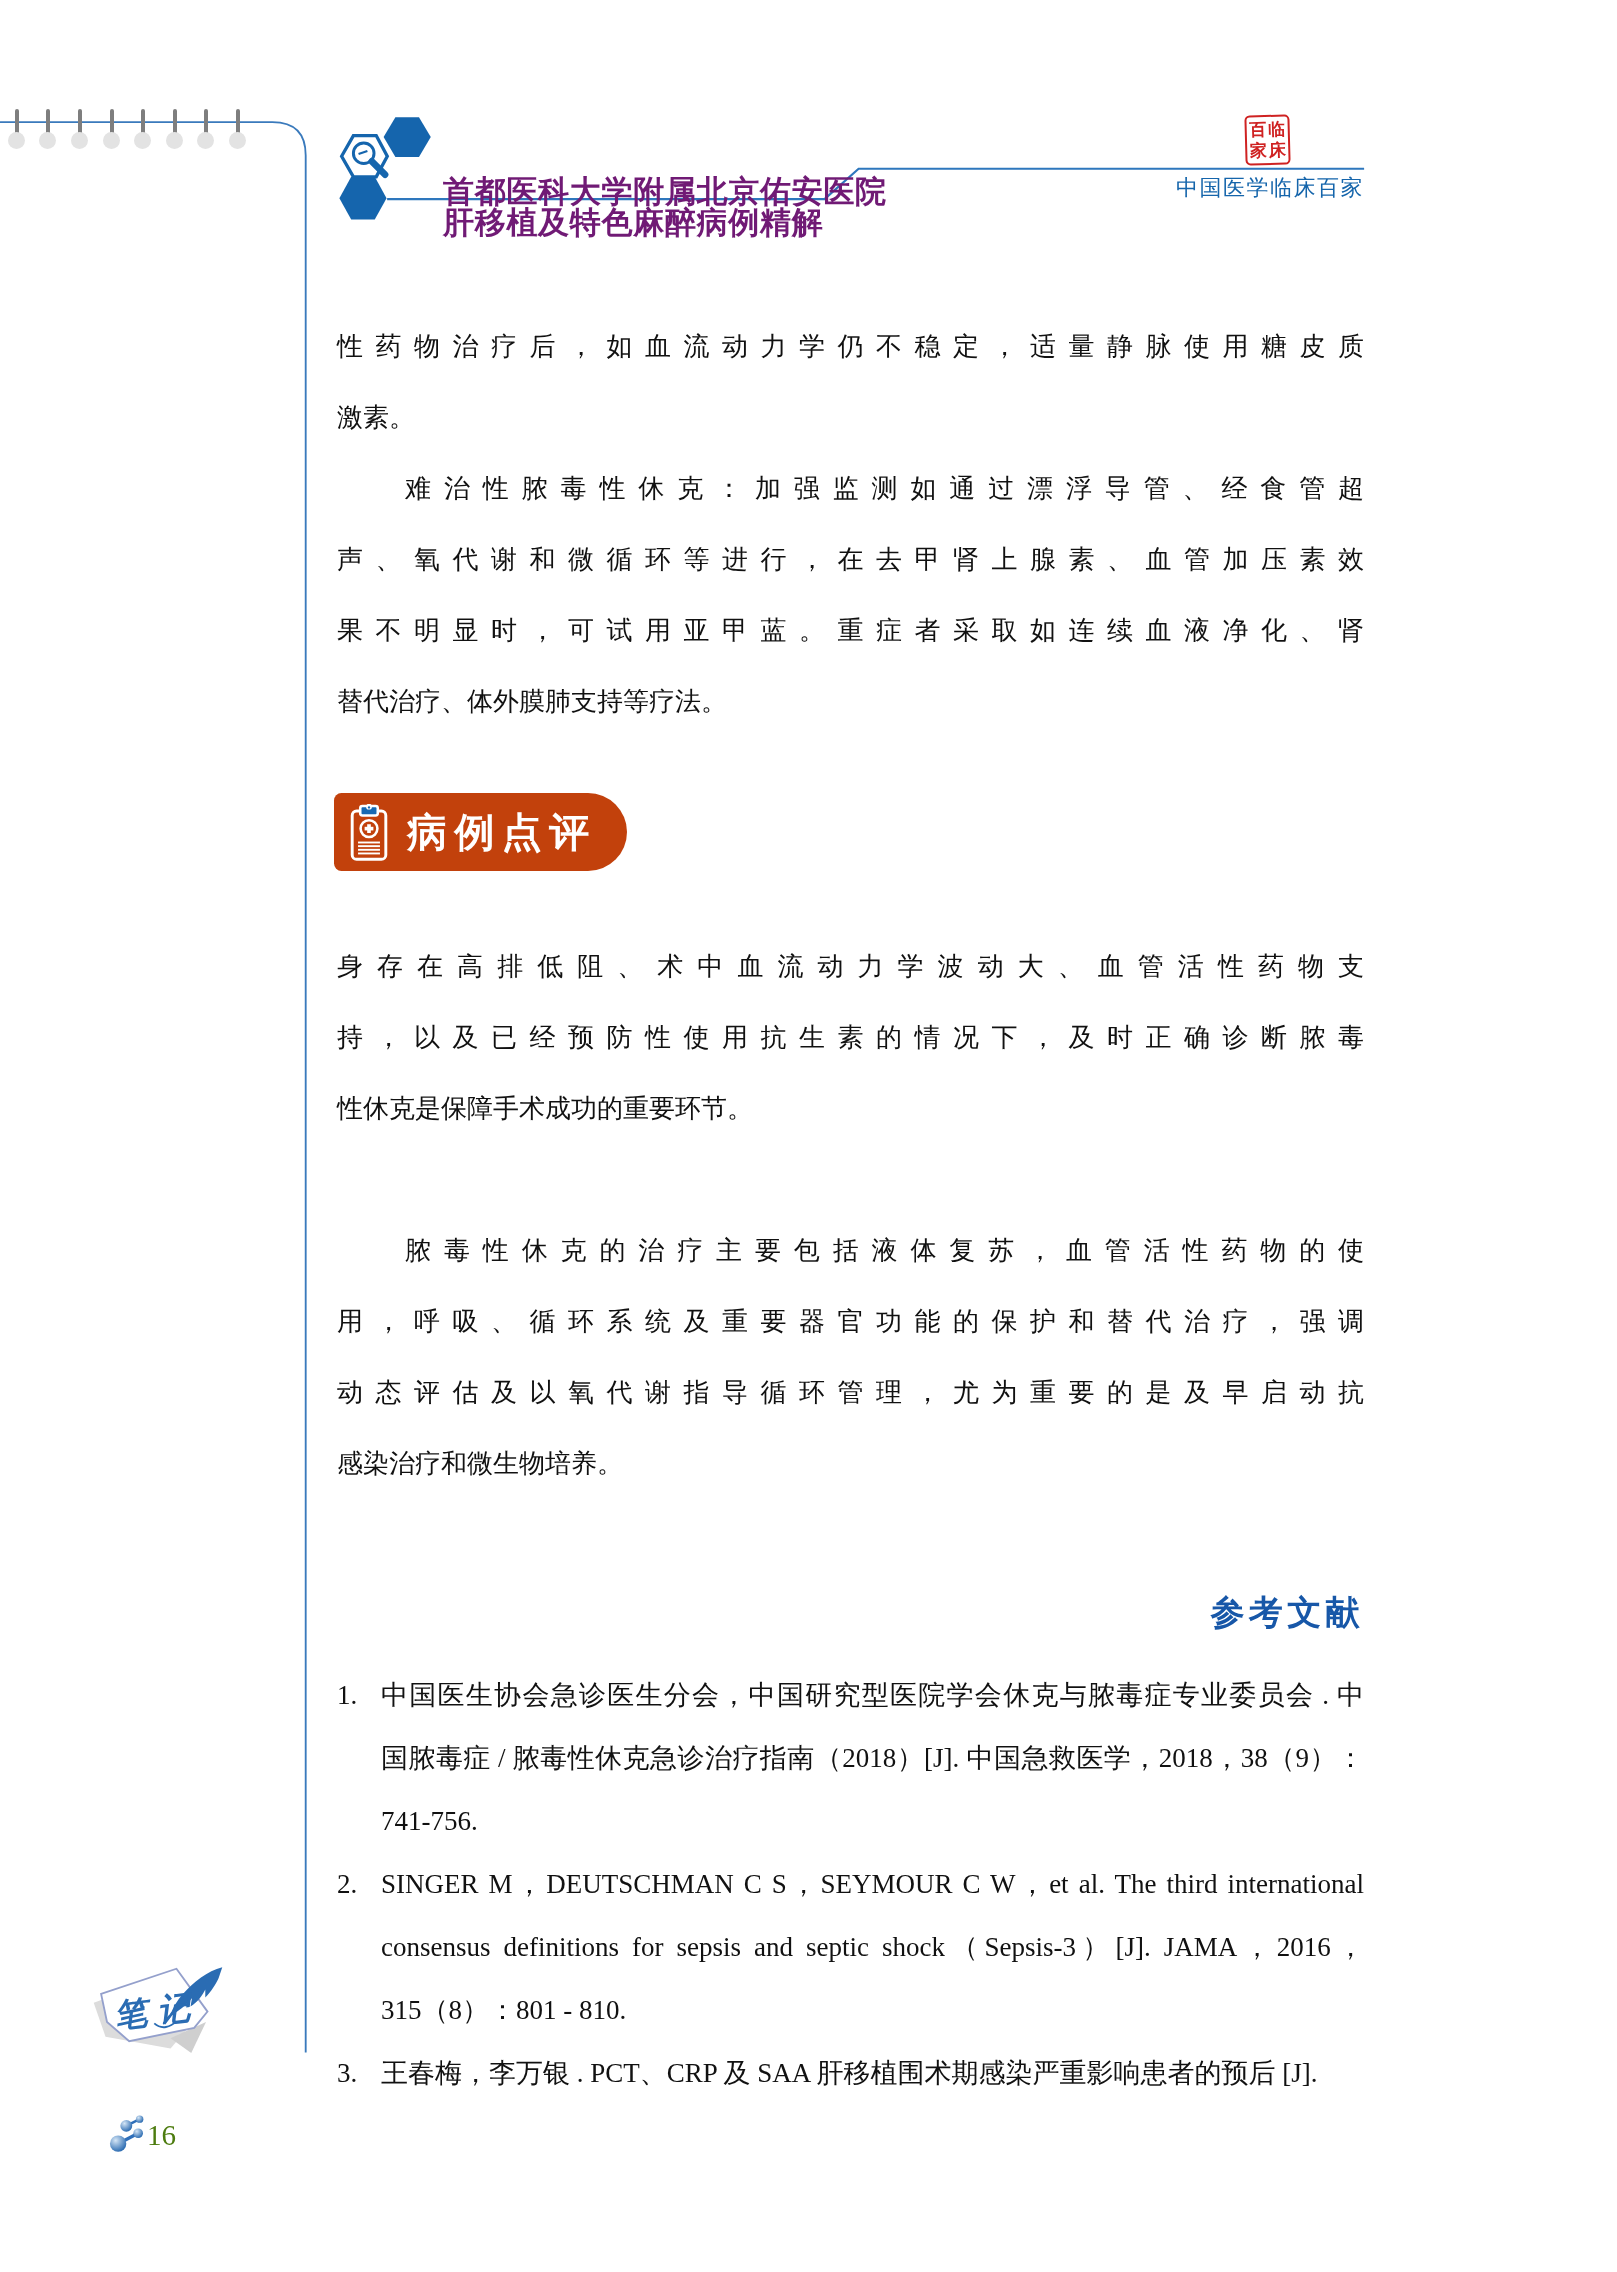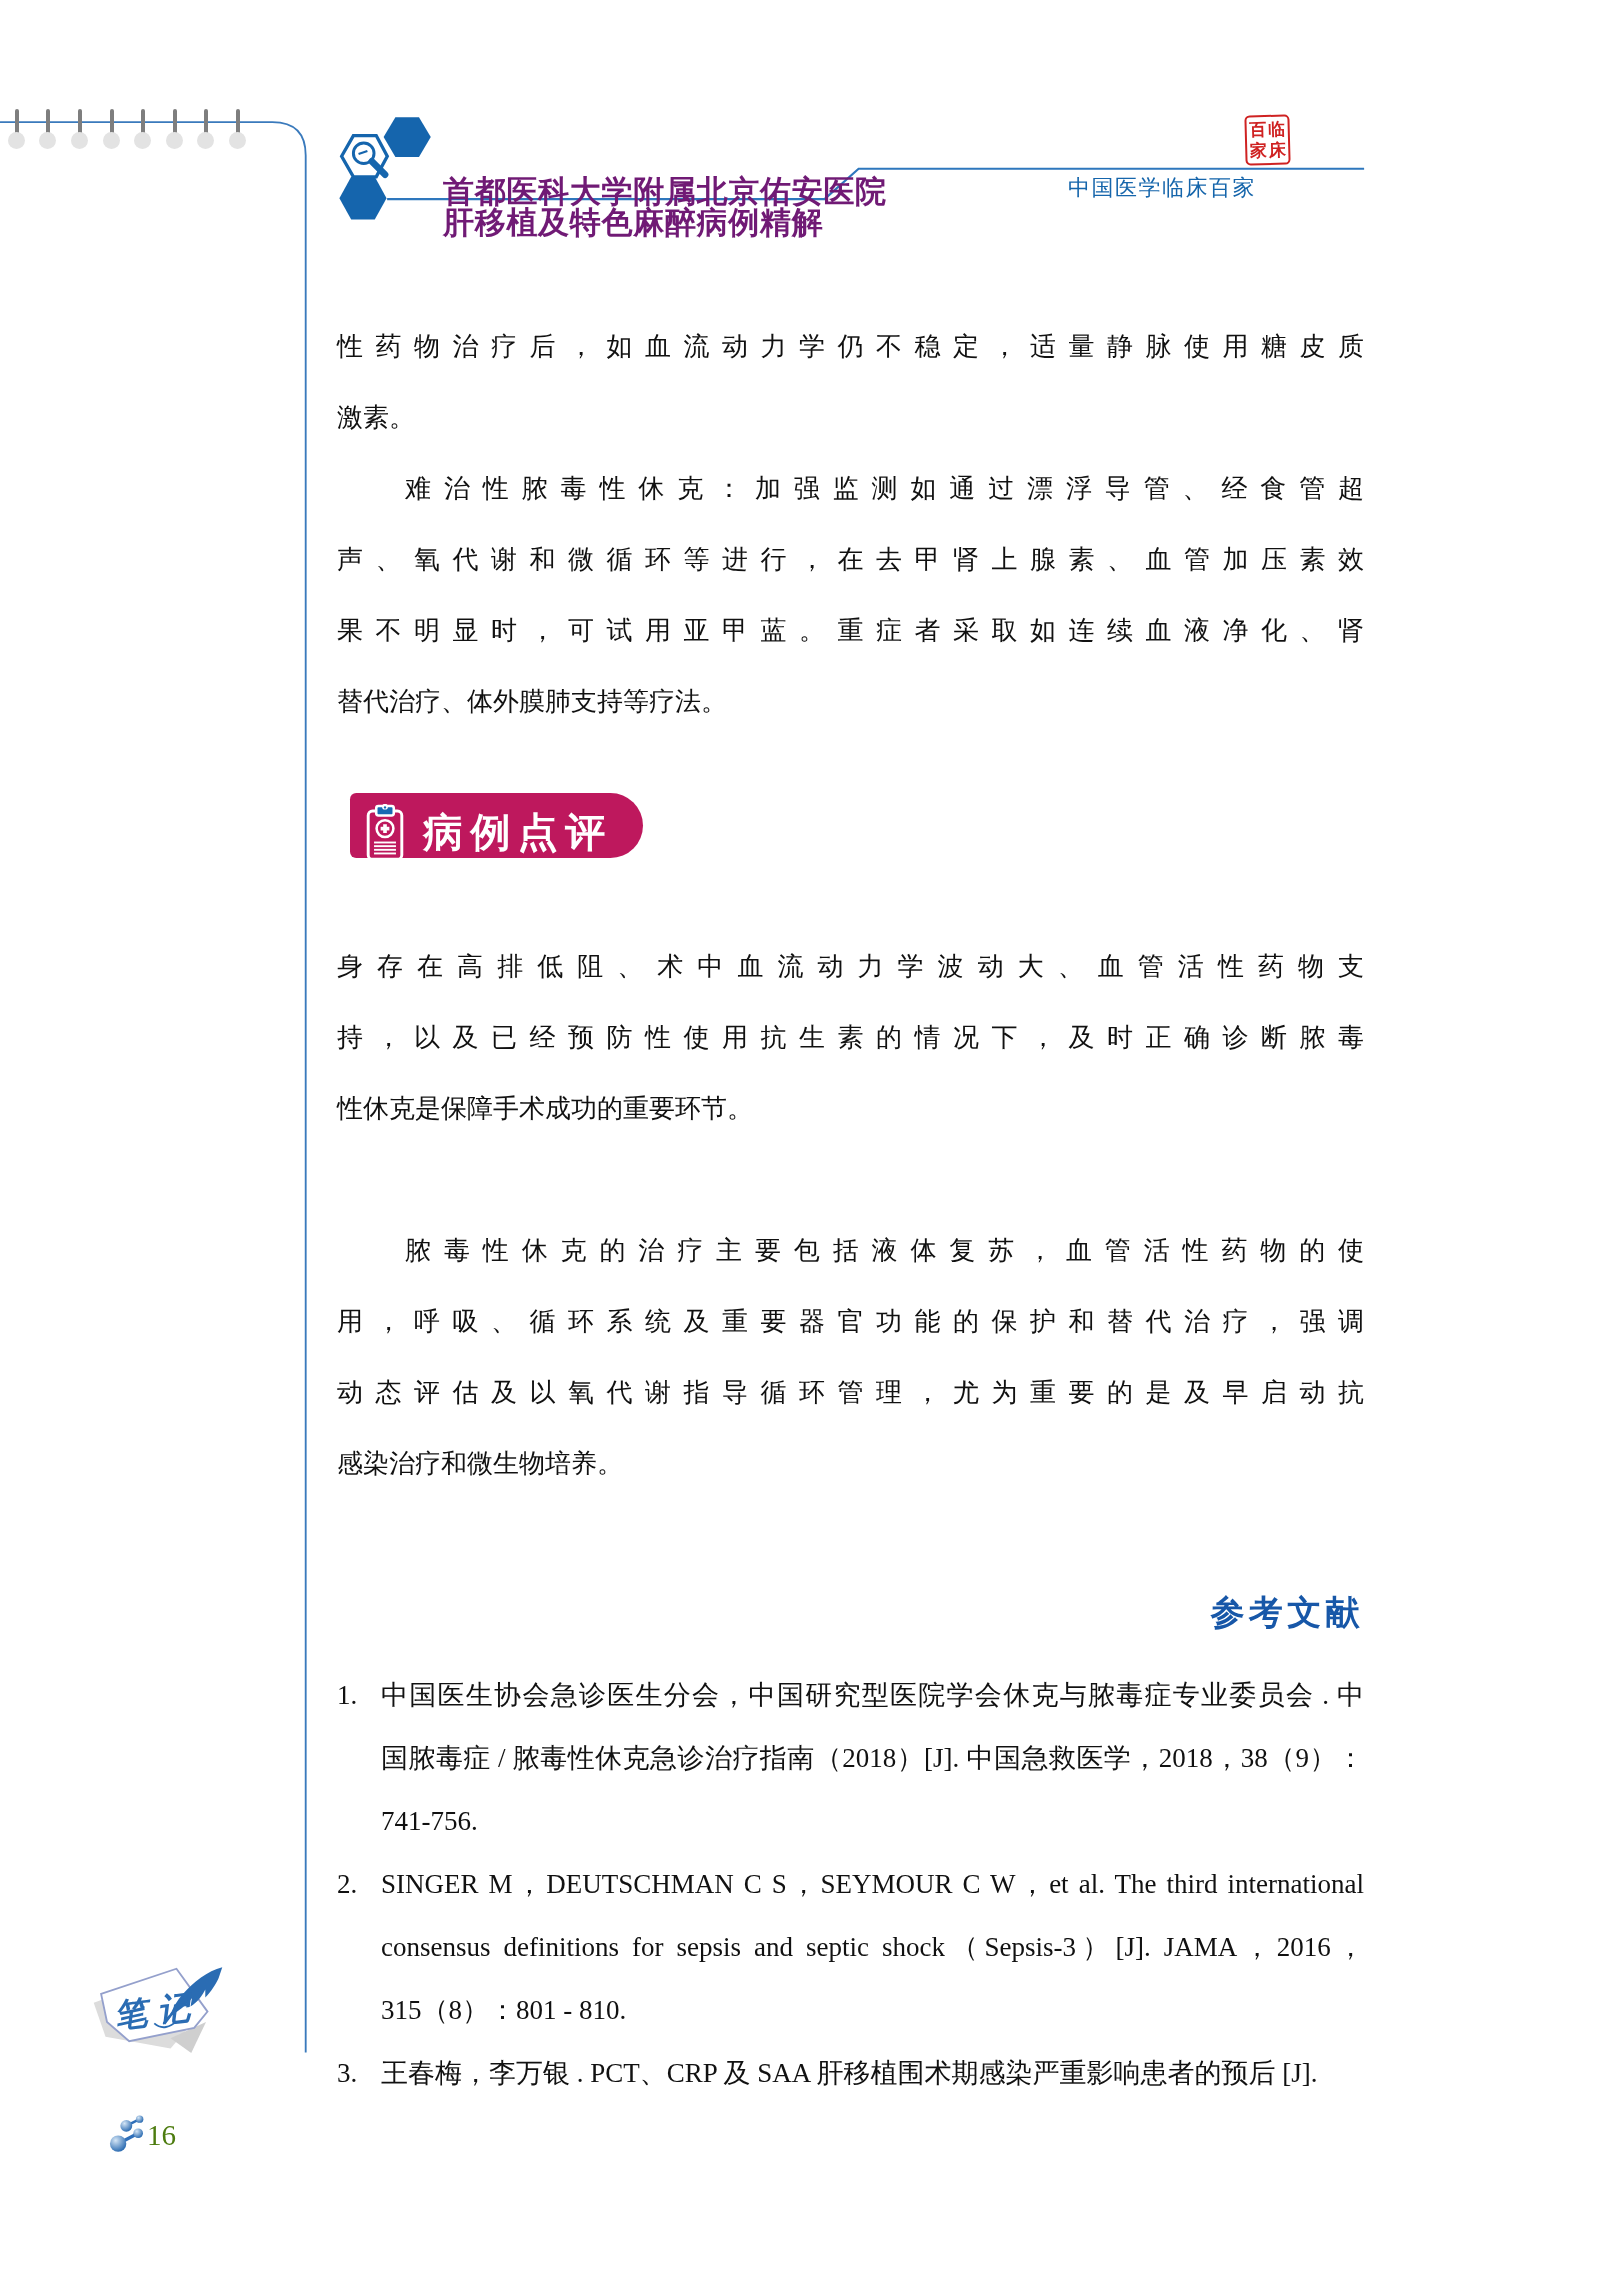--- a/index.html
+++ b/index.html
@@ -12,21 +12,21 @@
   .pin{position:absolute;width:33px;height:41px;}
   .pin .stem{position:absolute;left:15px;top:4.4px;width:3.7px;height:31px;background:#7e7e7e;border-radius:2.2px;}
   .pin .head{position:absolute;left:8.1px;top:27px;width:17px;height:17px;background:#e3e3e3;border-radius:50%;}
   
   .hosp-title{
     position:absolute;left:443px;top:132px;
     font-family:"Liberation Sans","DejaVu Sans",sans-serif;font-weight:700;
     color:#701a75;font-size:31px;line-height:31px;letter-spacing:0.7px;margin-top:44px;
   }
   .brand{
-    position:absolute;left:1068px;top:173px;width:296px;text-align:left;
+    position:absolute;left:1068px;top:173px;width:296px;text-align:right;
     font-family:Liberation Sans, sans-serif;
     color:#1565ab;font-size:22px;letter-spacing:1.5px;font-weight:500;
   }
   .seal{
     position:absolute;left:1245px;top:115px;width:38px;height:43px;
     border:2.2px solid #cf2222;border-radius:5.2px;color:#cf2222;
     display:grid;grid-template-columns:1fr 1fr;grid-template-rows:1fr 1fr;
     font-size:17px;font-weight:700;line-height:1;transform:rotate(-1.5deg);
     text-align:center;align-items:center;padding:1.5px;
   }
@@ -34,22 +34,22 @@
   .seal span:nth-child(2){grid-column:2;grid-row:1;}
   .seal span:nth-child(3){grid-column:1;grid-row:2;}
   .seal span:nth-child(4){grid-column:2;grid-row:2;}
   
   .para{position:absolute;left:337px;width:1027px;font-size:26px;line-height:71px;}
   .ln{white-space:nowrap;}
   .ln.j{white-space:normal;text-align:justify;text-align-last:justify;}
   .ln.ind{padding-left:68px;}
   
   .badge{
-    position:absolute;left:334px;top:793px;width:293px;height:65px;
-    background:#be185d;border-radius:7.4px 39px 39px 7.4px;margin-left:16px;
+    position:absolute;left:334px;top:793px;width:293px;height:78px;
+    background:#c2410c;border-radius:7.4px 39px 39px 7.4px;
   }
   .badge .txt{
     position:absolute;left:73px;top:16.3px;color:#ffffff;
     font-family:"Liberation Sans","DejaVu Sans",sans-serif;
     font-size:40px;font-weight:700;letter-spacing:7.4px;line-height:46px;
   }
   .badge svg{position:absolute;left:15.5px;top:11px;}
   
   .ref-title{
     position:absolute;left:337px;top:1590px;width:1027px;text-align:right;

